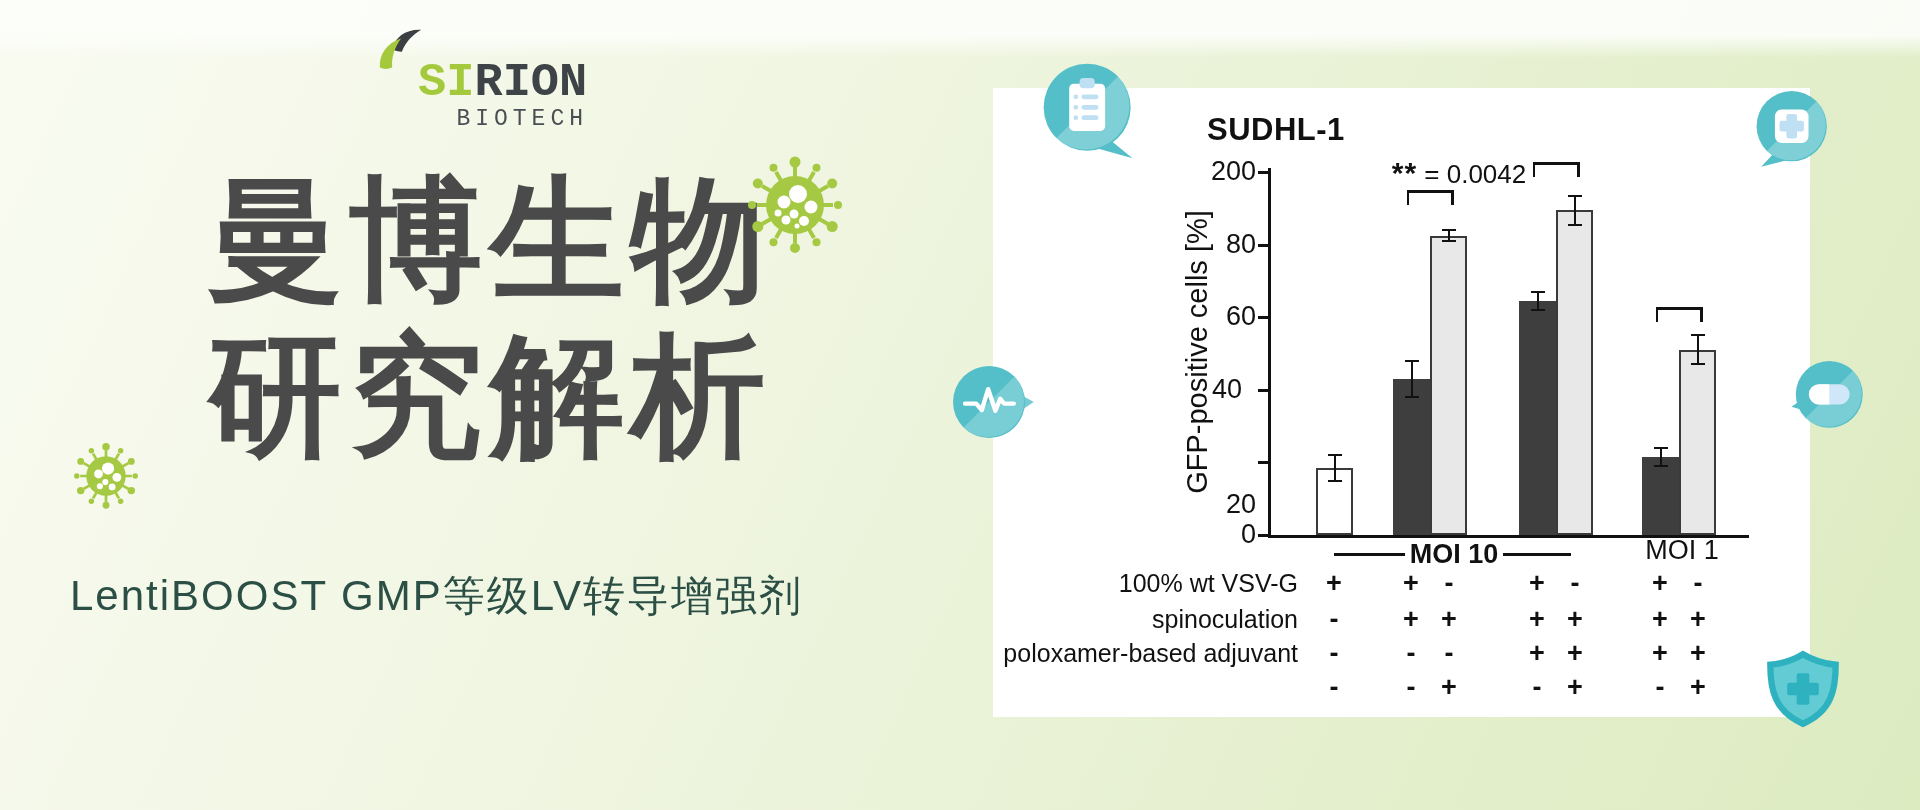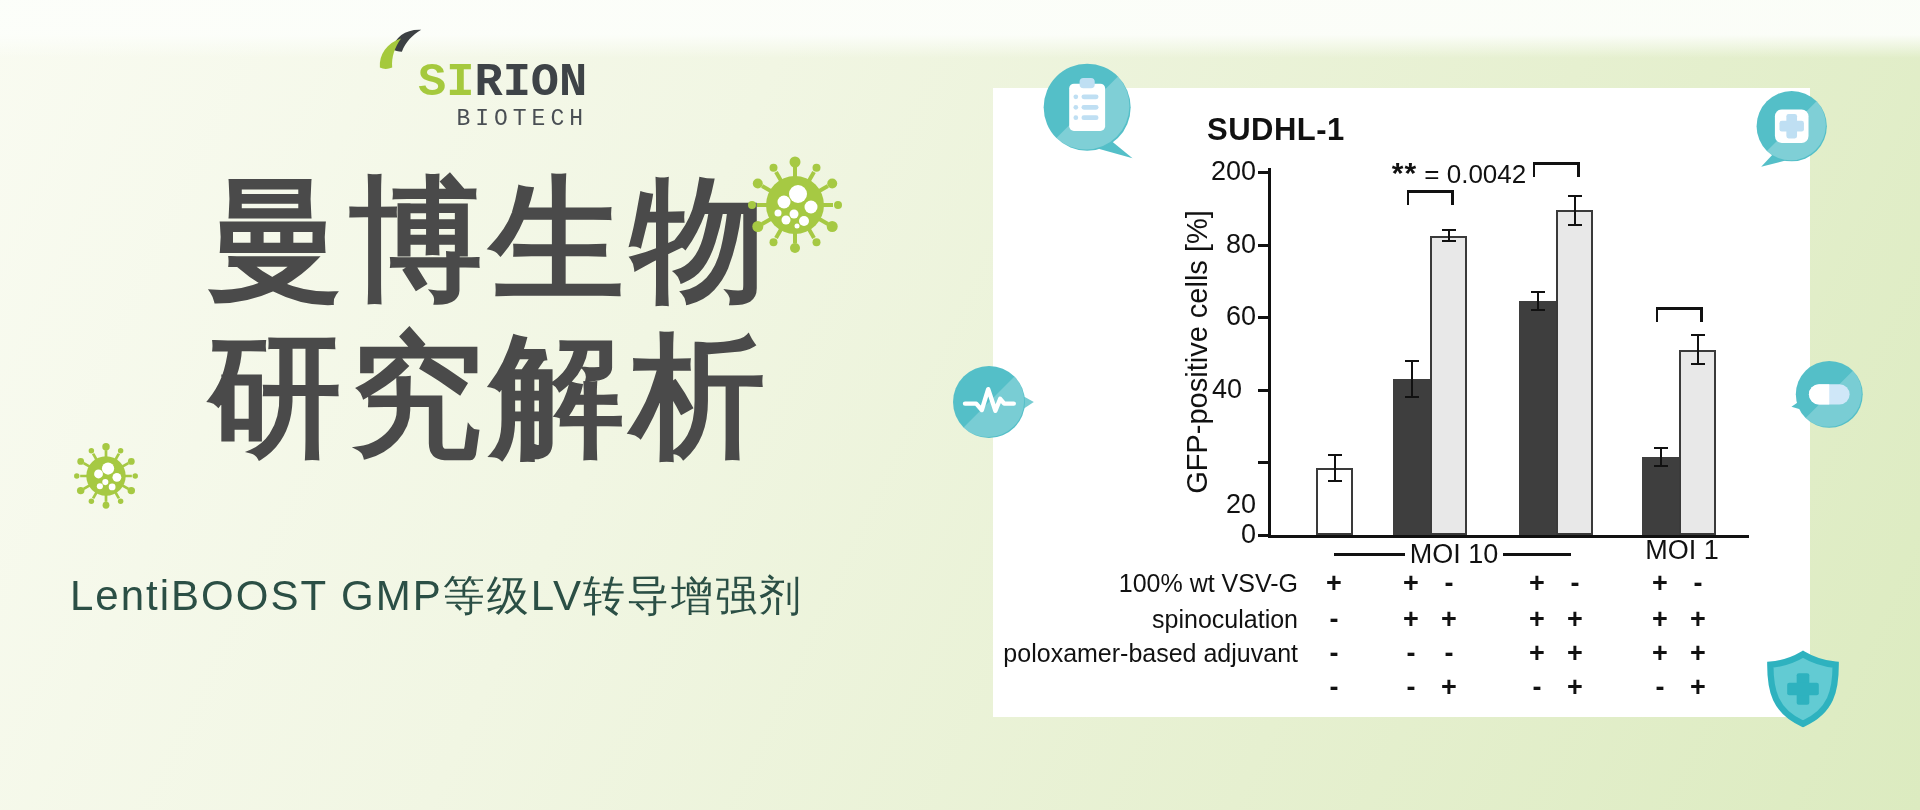--- a/index.html
+++ b/index.html
@@ -196,21 +196,21 @@
         <div class="c-line" style="left: 413.5px; top: 102px; width: 47px; height: 2.5px; position: absolute;"></div>
         <div class="c-line" style="left: 413.5px; top: 102px; width: 2.5px; height: 15px; position: absolute;"></div>
         <div class="c-line" style="left: 458px; top: 102px; width: 2.5px; height: 15px; position: absolute;"></div>
         <div class="c-sig" style="left: 356px; top: 68px; width: 220px; position: absolute;"><span class="c-stars">**</span><span> = 0.0042</span></div>
         <div class="c-line" style="left: 539.5px; top: 74px; width: 47px; height: 2.5px; position: absolute;"></div>
         <div class="c-line" style="left: 539.5px; top: 74px; width: 2.5px; height: 15px; position: absolute;"></div>
         <div class="c-line" style="left: 584px; top: 74px; width: 2.5px; height: 15px; position: absolute;"></div>
         <div class="c-line" style="left: 662.5px; top: 219px; width: 47px; height: 2.5px; position: absolute;"></div>
         <div class="c-line" style="left: 662.5px; top: 219px; width: 2.5px; height: 15px; position: absolute;"></div>
         <div class="c-line" style="left: 707px; top: 219px; width: 2.5px; height: 15px; position: absolute;"></div>
-        <div class="c-moi" style="left: 381px; top: 451px; width: 160px; position: absolute;">MOI 10</div>
+        <div class="c-moi" style="left: 381px; top: 451px; width: 160px; position: absolute; font-weight: bold;">MOI 10</div>
         <div class="c-line" style="left: 341px; top: 465px; width: 71px; height: 3px; position: absolute;"></div>
         <div class="c-line" style="left: 510px; top: 465px; width: 68px; height: 3px; position: absolute;"></div>
         <div class="c-moi" style="left: 609px; top: 447px; width: 160px; position: absolute;">MOI 1</div>
         <div class="c-cond" style="left: 0px; top: 481px; width: 305px; position: absolute;">100% wt VSV-G</div>
         <div class="c-sign" style="left: 327px; top: 480px; width: 28px; position: absolute;">+</div>
         <div class="c-sign" style="left: 404px; top: 480px; width: 28px; position: absolute;">+</div>
         <div class="c-sign" style="left: 442px; top: 480px; width: 28px; position: absolute;">-</div>
         <div class="c-sign" style="left: 530px; top: 480px; width: 28px; position: absolute;">+</div>
         <div class="c-sign" style="left: 568px; top: 480px; width: 28px; position: absolute;">-</div>
         <div class="c-sign" style="left: 653px; top: 480px; width: 28px; position: absolute;">+</div>

